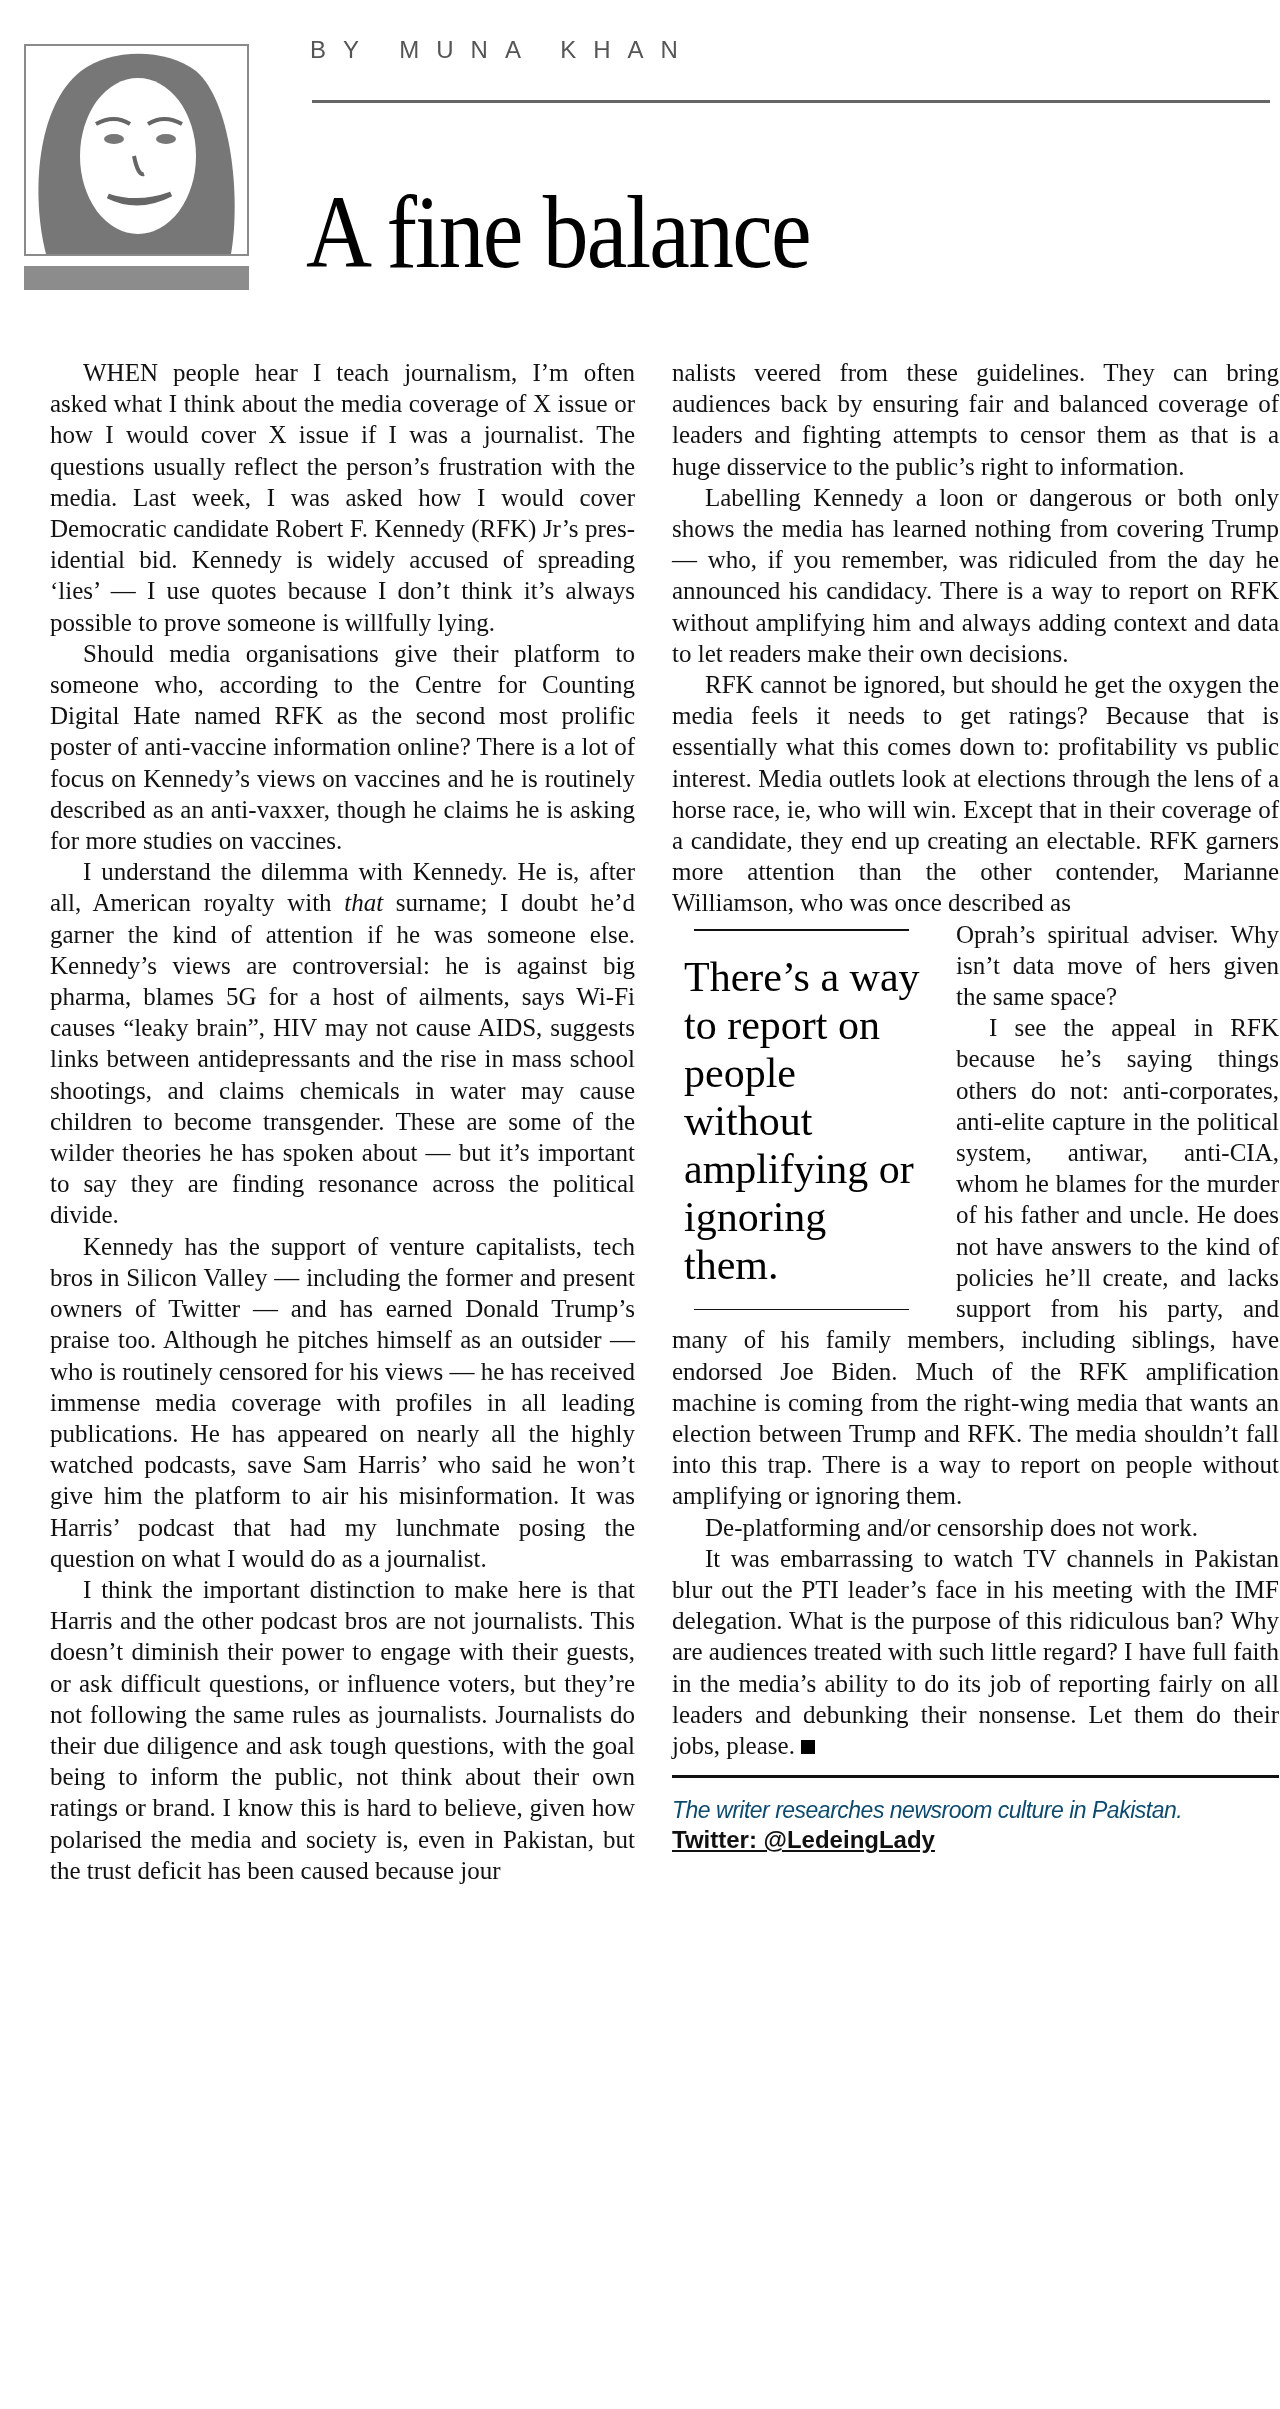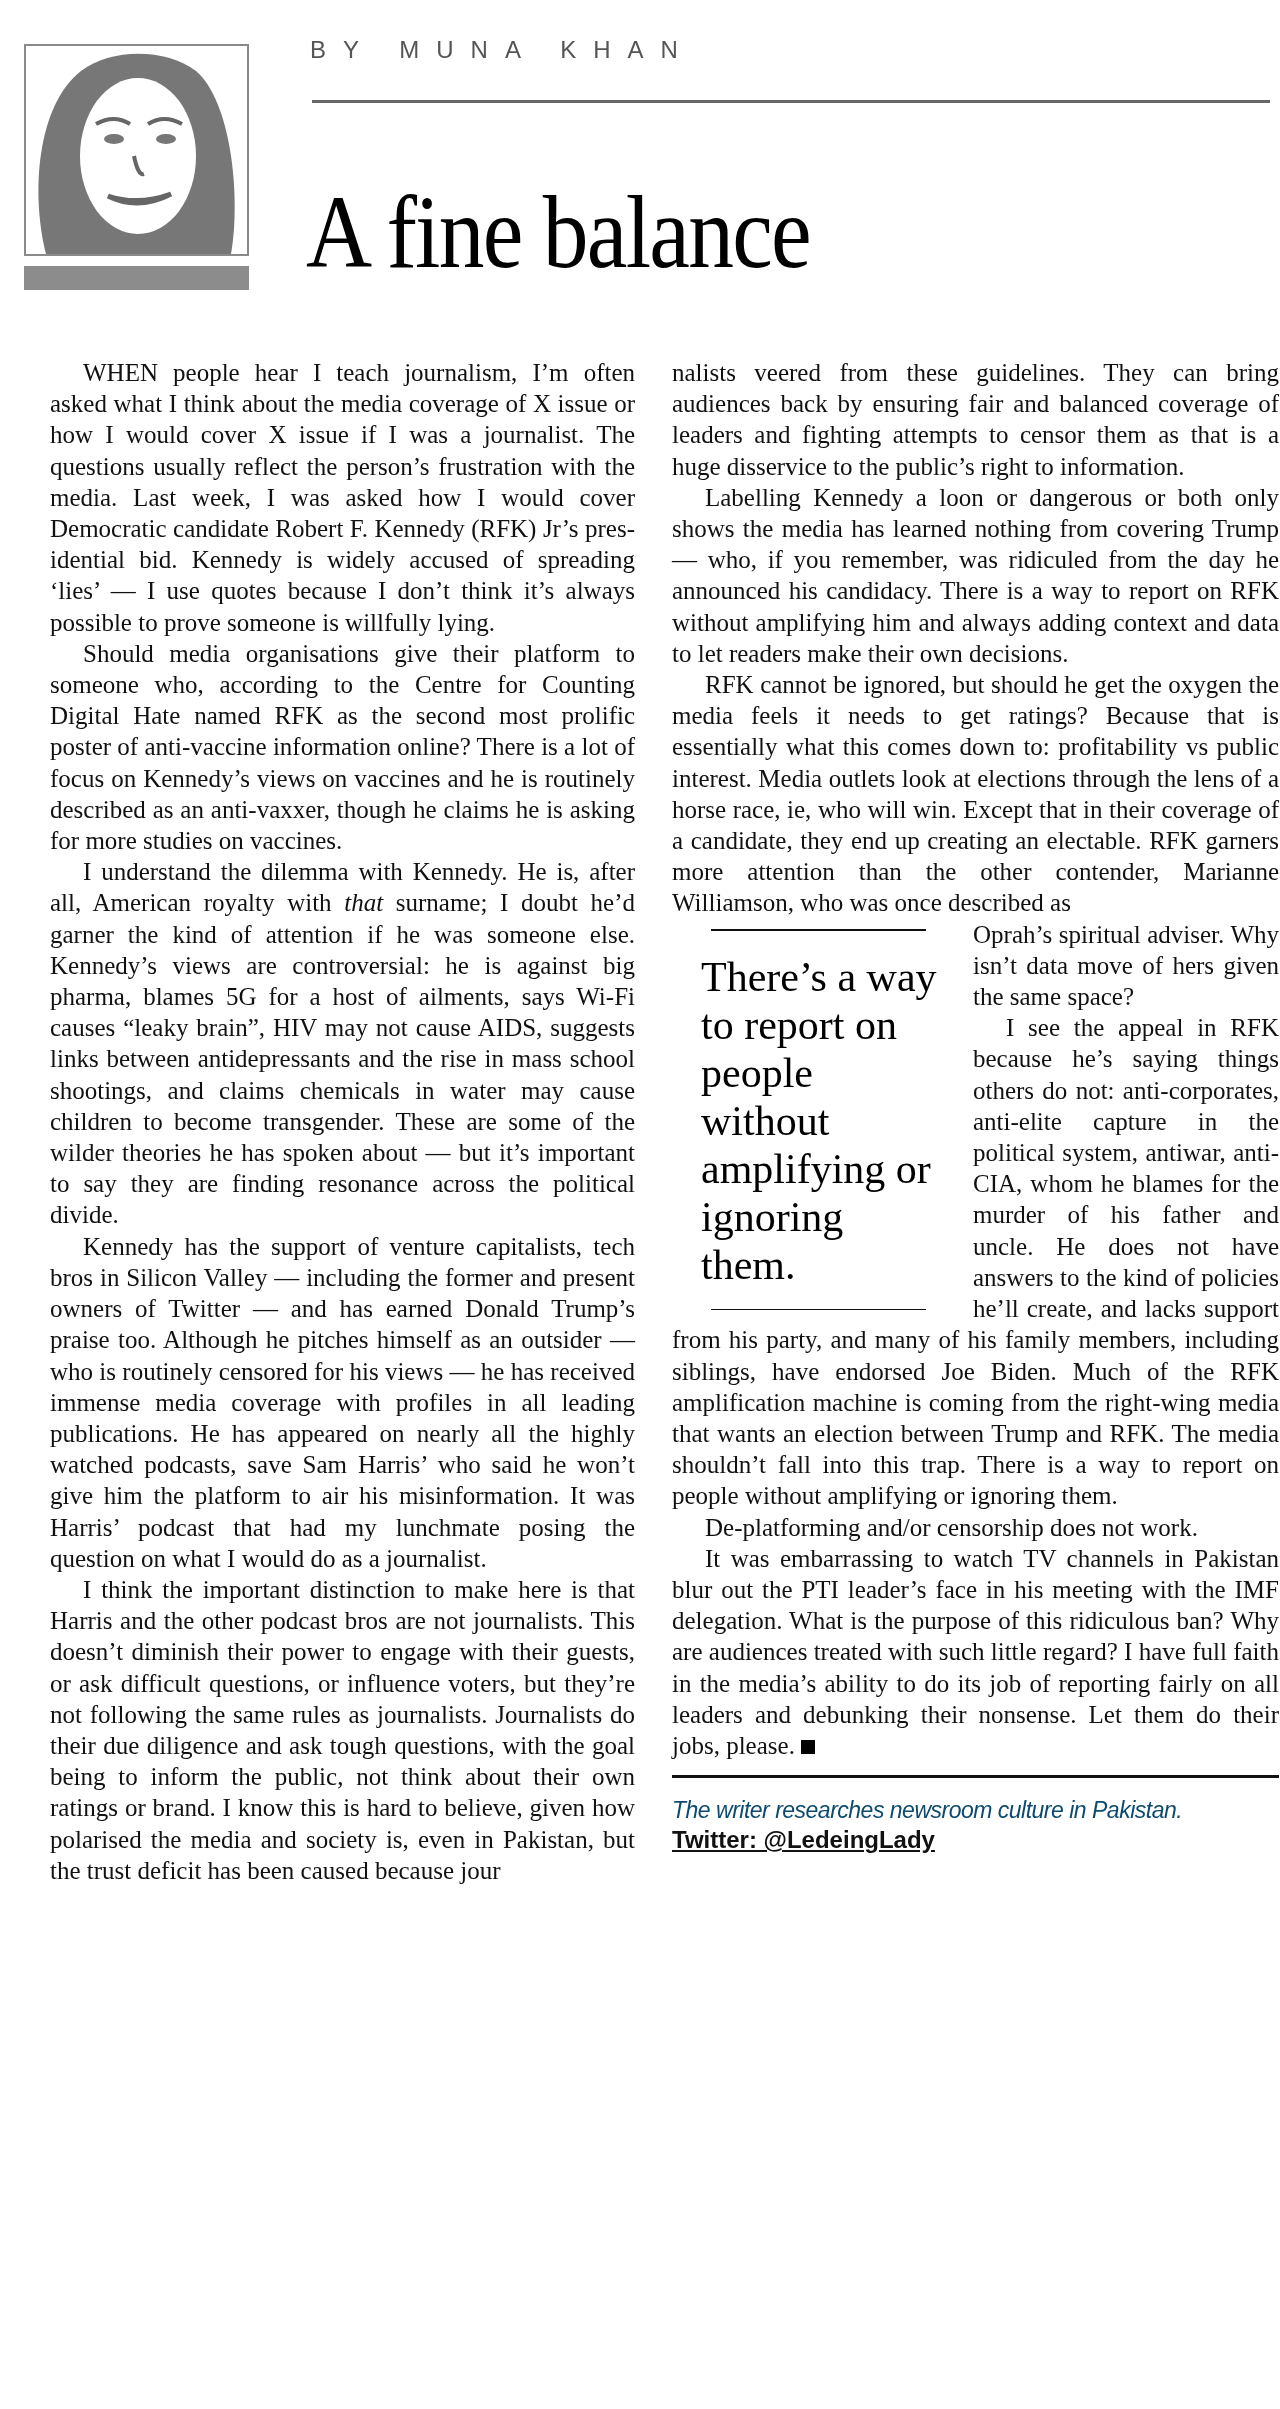--- a/index.html
+++ b/index.html
@@ -13,21 +13,21 @@
   .byline-rule { position: absolute; left: 312px; top: 100px; width: 958px; height: 3px; background: #666; }
   .headline { position: absolute; left: 306px; top: 180px; font-family: "Liberation Serif", serif;
               font-size: 104px; line-height: 1; color: #000; letter-spacing: -2px; transform: scaleX(0.88);
               transform-origin: left top; white-space: nowrap; }
   .col { position: absolute; top: 357px; font-family: "Liberation Serif", serif; font-size: 25px;
          line-height: 31.2px; text-align: justify; hyphens: manual; color: #111; }
   .col-left { left: 50px; width: 585px; }
   .col-right { left: 672px; width: 607px; }
   .col p { margin: 0; text-indent: 33px; }
   .col p.noindent { text-indent: 0; }
-  .pull { float: left; width: 240px; margin: 10px 32px 4px 29px; padding: 0; }
+  .pull { float: left; width: 240px; margin: 10px 32px 4px 12px; padding: 0; }
   .pull-rule { width: 215px; height: 2px; background: #111; margin-left: 10px; }
   .pull-rule.bottom { height: 1px; margin-top: 20px; }
   .pull-text { font-family: "Liberation Serif", serif; font-size: 42px; line-height: 48px;
                text-align: left; color: #000; margin: 22px 0 0 0; text-indent: 0; }
   .end-mark { display: inline-block; width: 14px; height: 14px; background: #000; vertical-align: baseline; margin-left: 6px; }
   .footer-rule { height: 3px; background: #111; margin: 14px 0 18px 0; }
   .footer-note { font-family: "Liberation Sans", sans-serif; font-style: italic; font-size: 23px;
                  line-height: 28px; text-align: left; text-indent: 0 !important; color: #0c4a6e; letter-spacing: -0.5px; }
   .footer-twitter { font-family: "Liberation Sans", sans-serif; font-weight: bold; font-size: 24px;
                     line-height: 32px; text-indent: 0 !important; color: #111; text-align: left; text-decoration: underline; }

